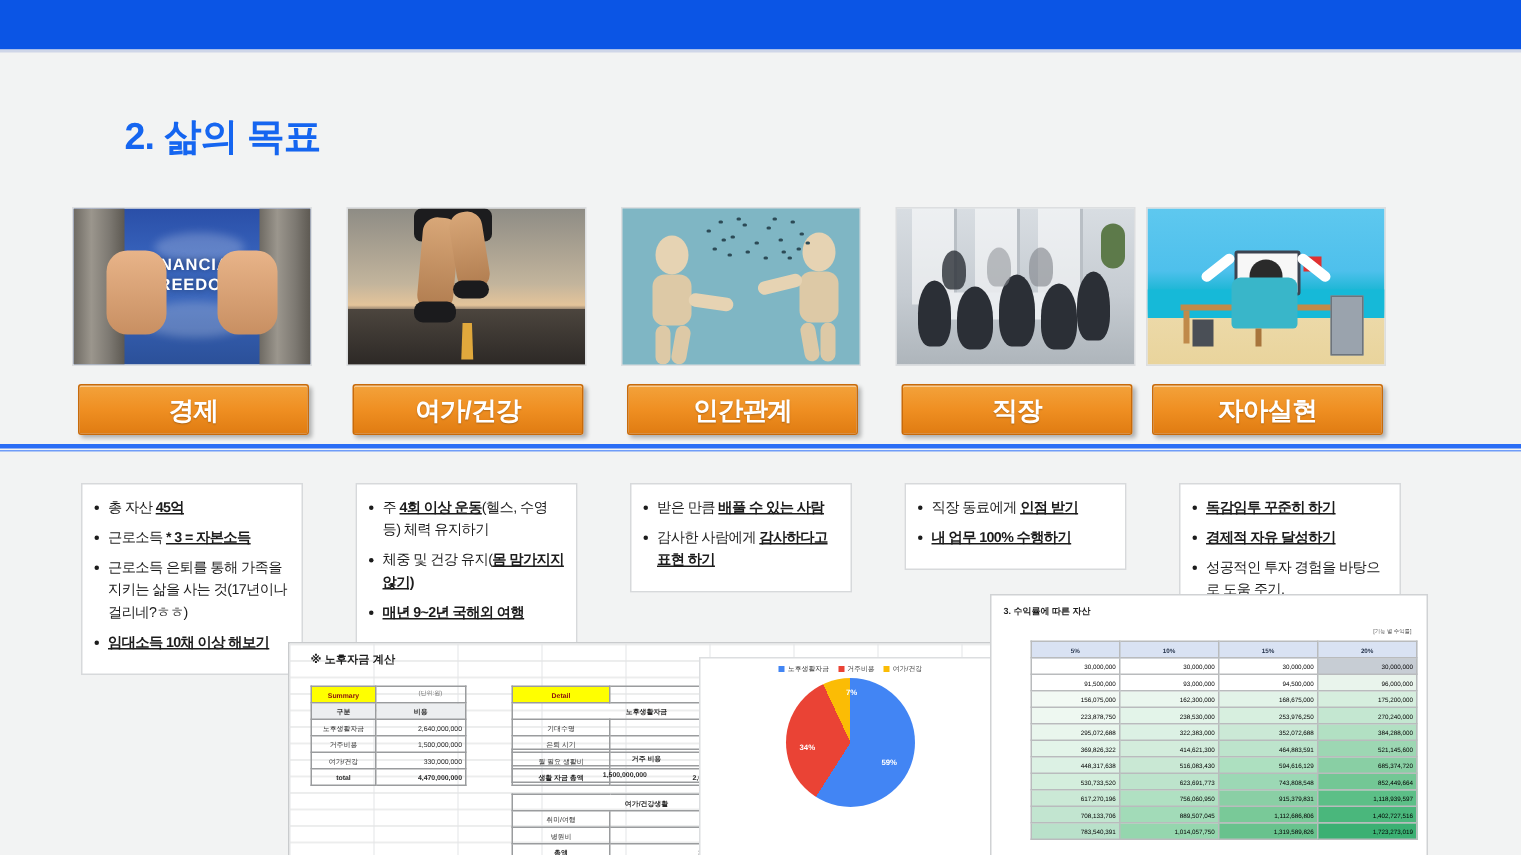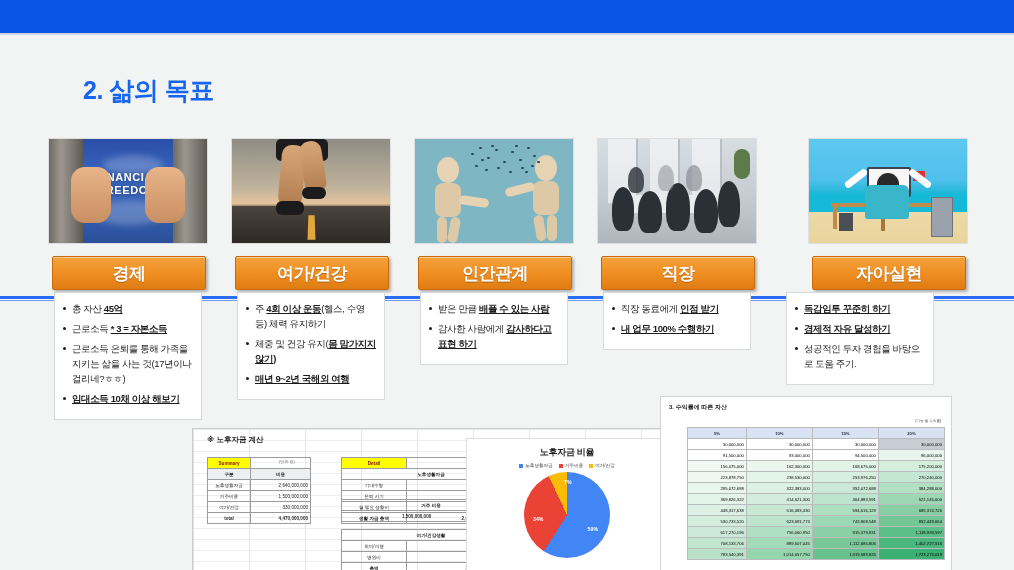--- a/index.html
+++ b/index.html
@@ -25,21 +25,21 @@
   
   .divider{position:absolute;left:0;top:296px;width:1014px;height:3px;background:#2a6df5;}
   .divider2{position:absolute;left:0;top:300px;width:1014px;height:1px;background:#6f9cf8;}
 
   
   .col{position:absolute;top:138px;width:160px;}
   .col.c0{left:48px;}
   .col.c1{left:231px;}
   .col.c2{left:414px;}
   .col.c3{left:597px;text-align:right;}
-  .col.c4{left:808px;}
+  .col.c4{left:764px;}
 
   .photo{
     position:relative;width:160px;height:106px;overflow:hidden;
     background:#cfd2d6;border:1px solid #dcdee0;box-sizing:border-box;
   }
 
   
   .ph-fin{background:linear-gradient(180deg,#2a4fa8 0%,#3d6bc4 45%,#2b5099 100%);}
   .ph-fin .plank{position:absolute;top:0;bottom:0;width:34px;
     background:linear-gradient(90deg,#6e6a63,#9b968d 35%,#7d7972 70%,#5d5952);}
@@ -105,21 +105,21 @@
     border:1px solid #c86a0a;border-radius:2px;
     box-shadow:2px 2px 3px rgba(0,0,0,.28), inset 0 1px 0 rgba(255,255,255,.45);
     color:#ffffff;font-size:17px;font-weight:bold;
     display:flex;align-items:center;justify-content:center;
     letter-spacing:-0.5px;
     text-shadow:0 1px 1px rgba(0,0,0,.25);
   }
 
   
   .bulletbox{
-    position:absolute;top:292px;width:148px;
+    position:absolute;top:322px;width:148px;
     background:#ffffff;border:1px solid #d7d9db;
     padding:8px 6px 8px 4px;box-sizing:border-box;
   }
   .bulletbox.b0{left:54px;}
   .bulletbox.b1{left:237px;}
   .bulletbox.b2{left:420px;}
   .bulletbox.b3{left:603px;}
   .bulletbox.b4{left:786px;}
   .bulletbox ul{margin:0;padding:0;list-style:none;}
   .bulletbox li{
@@ -445,21 +445,20 @@
       <tr>
             <td class="ctr bold">총액</td>
             <td class="num bold">330,000,000</td>
             <td class="ctr">원</td>
           </tr>
     </tbody>
       </table>
   </div>
 
   <div class="chartbox">
-    <div class="chart-title">노후자금 비율</div>
     <div class="legend">
       <span>
           <i style="background:#4285f4"></i>
           <b style="font-weight:normal">노후생활자금</b>
         </span>
       <span>
           <i style="background:#ea4335"></i>
           <b style="font-weight:normal">거주비용</b>
         </span>
       <span>

